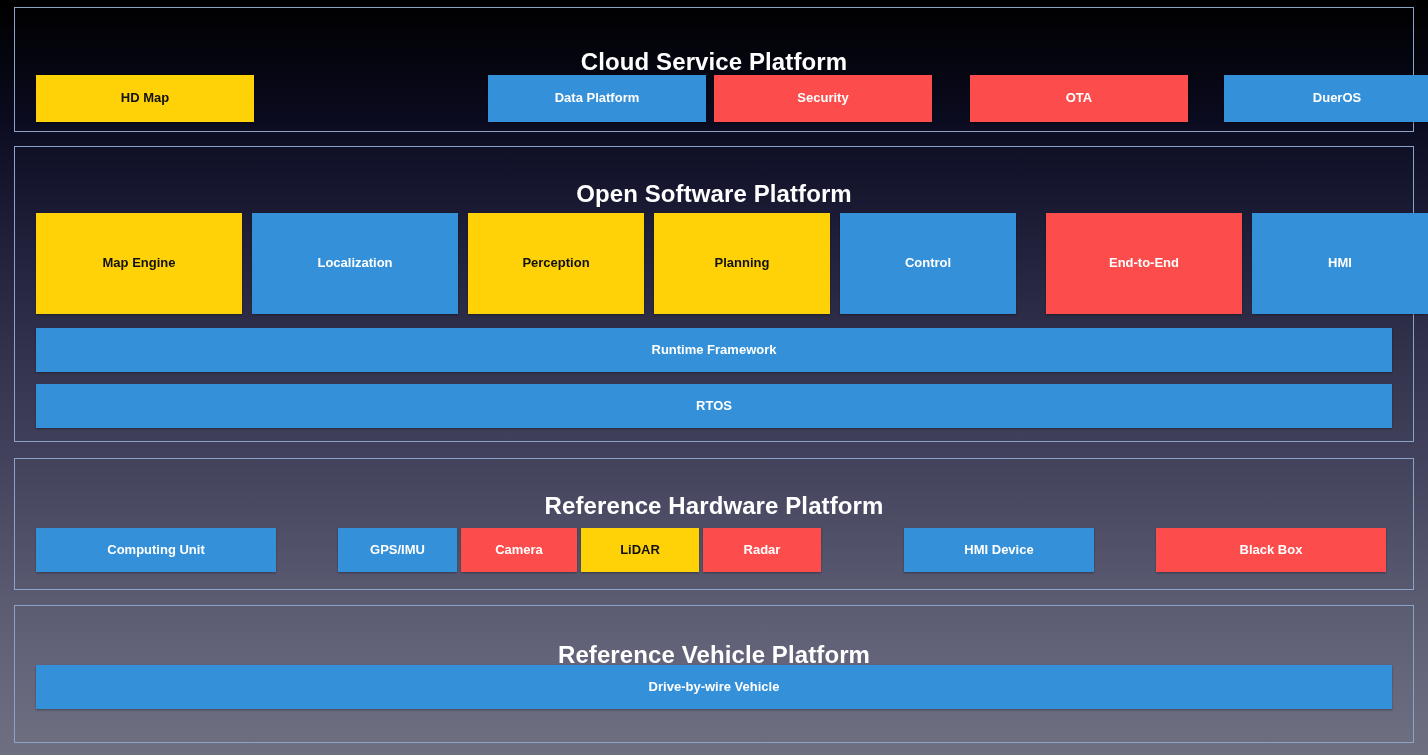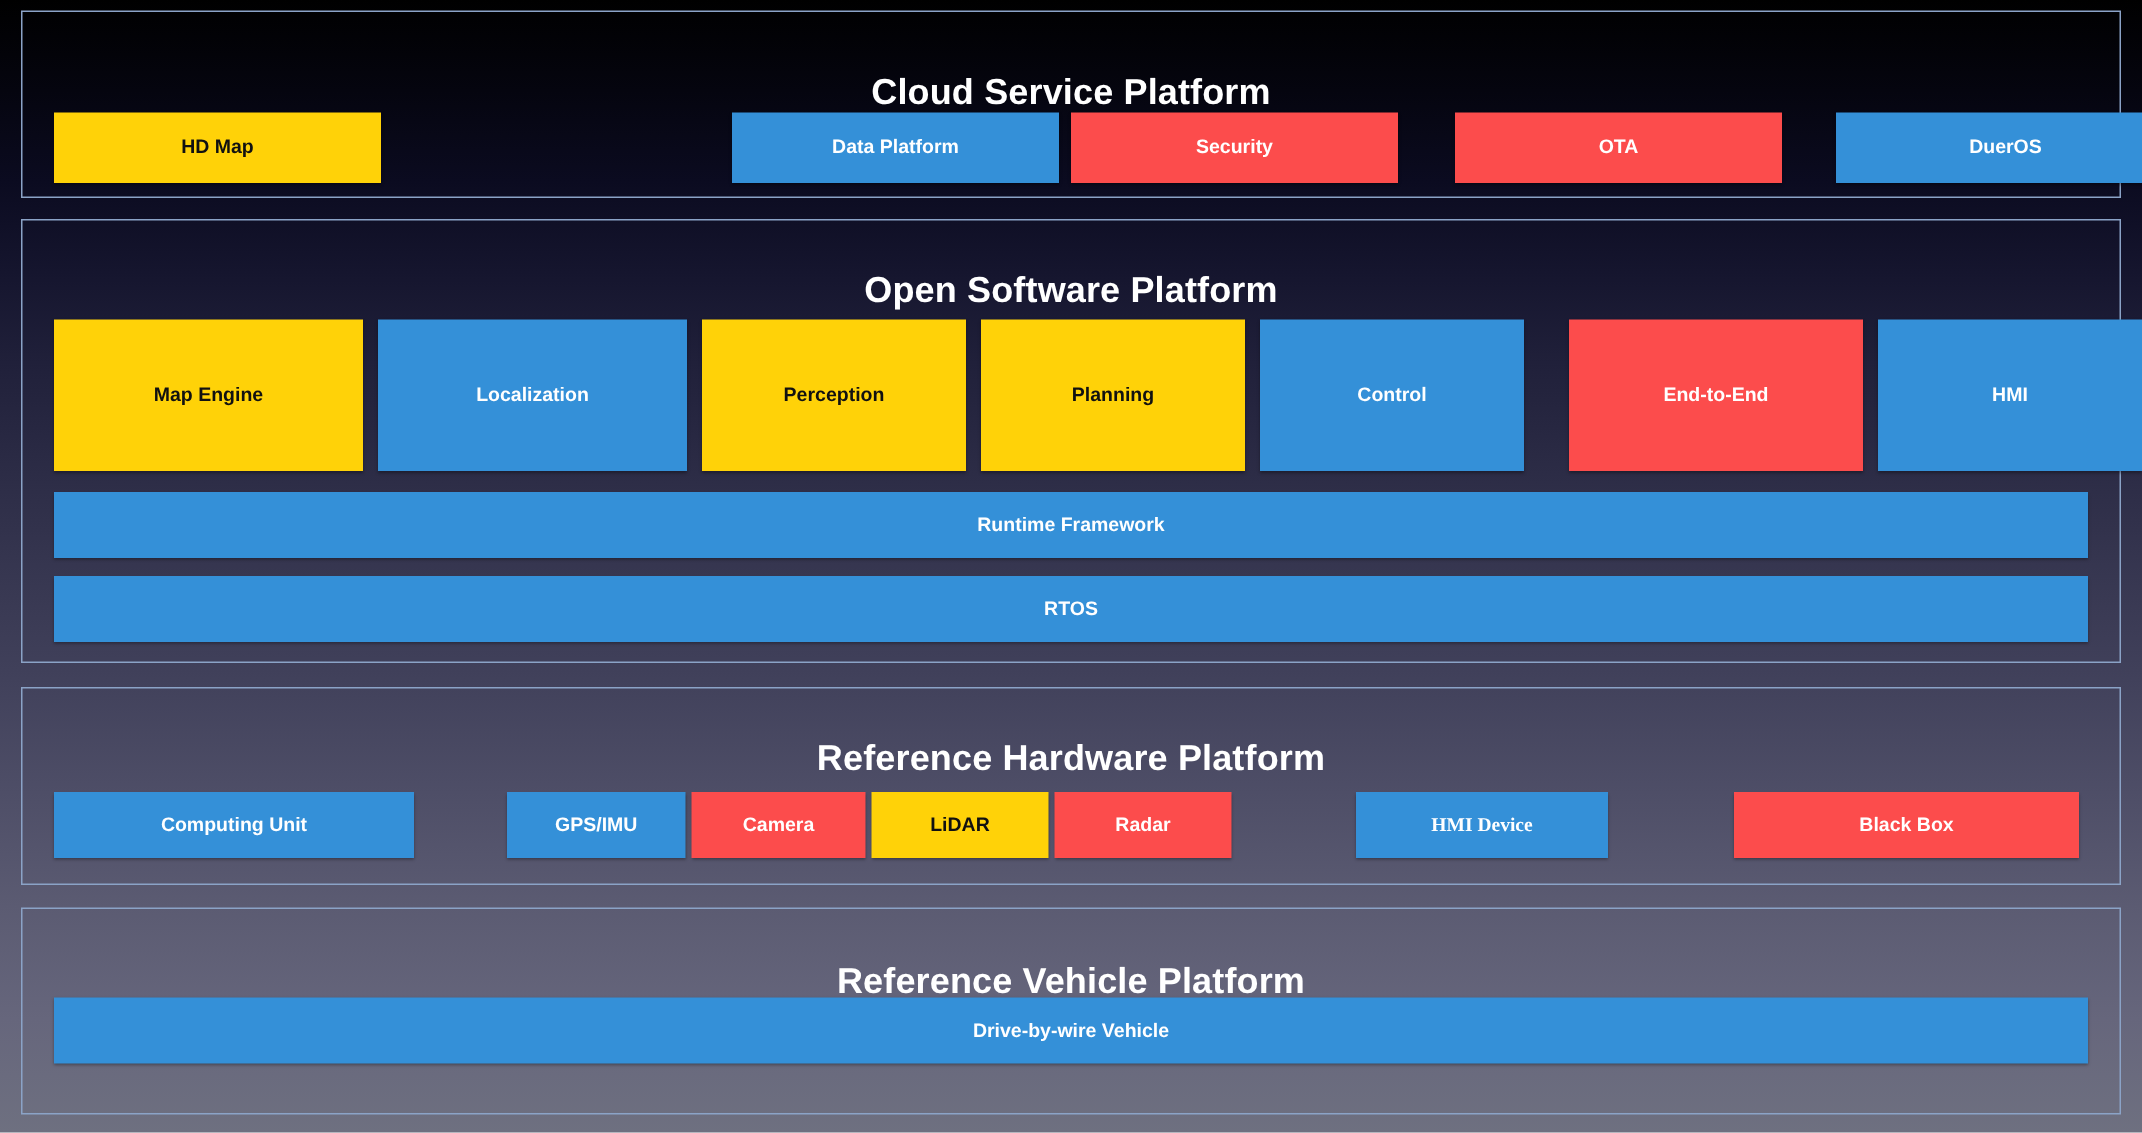--- a/index.html
+++ b/index.html
@@ -124,21 +124,21 @@
   </section>
 
   <section class="panel" id="panel-hardware">
     <h2 class="panel-title">Reference Hardware Platform</h2>
 
     <div class="box blue" style="left:323px;width:119px;">GPS/IMU</div>
     <div class="box blue" style="left:21px;width:240px;">Computing Unit</div>
     <div class="box red" style="left:446px;width:116px;">Camera</div>
     <div class="box red" style="left:688px;width:118px;">Radar</div>
     <div class="box yellow" style="left:566px;width:118px;">LiDAR</div>
-    <div class="box blue" style="left:889px;width:168px;font-family:Liberation Serif, serif;">HMI Device</div>
+    <div class="box blue" style="left:889px;width:190px;">HMI Device</div>
     <div class="box red" style="left:1141px;width:230px;">Black Box</div>
   </section>
 
   <section class="panel" id="panel-vehicle">
     <h2 class="panel-title">Reference Vehicle Platform</h2>
 
     <div class="box blue bar">Drive-by-wire Vehicle</div>
   </section>
 
 </div>

